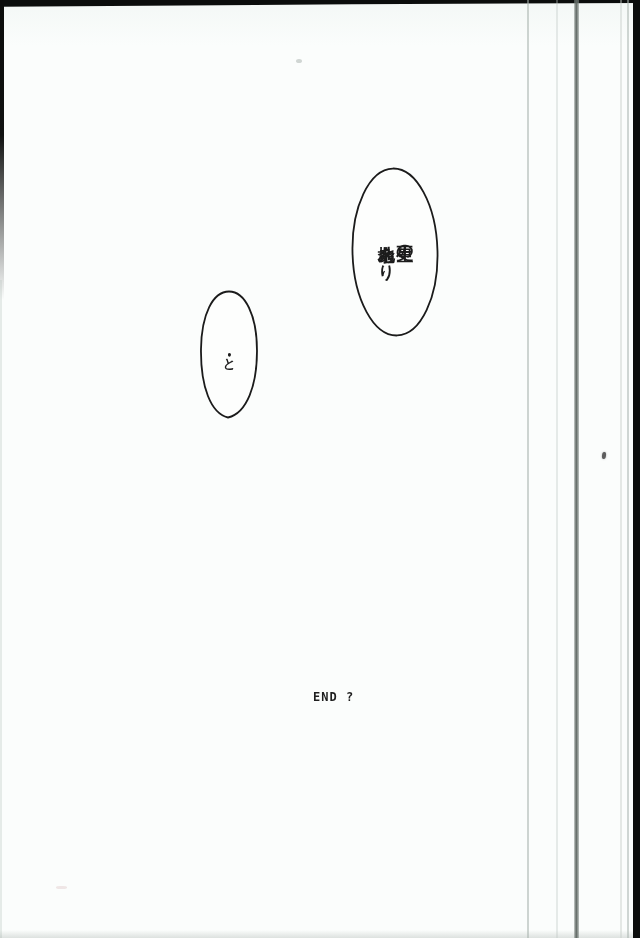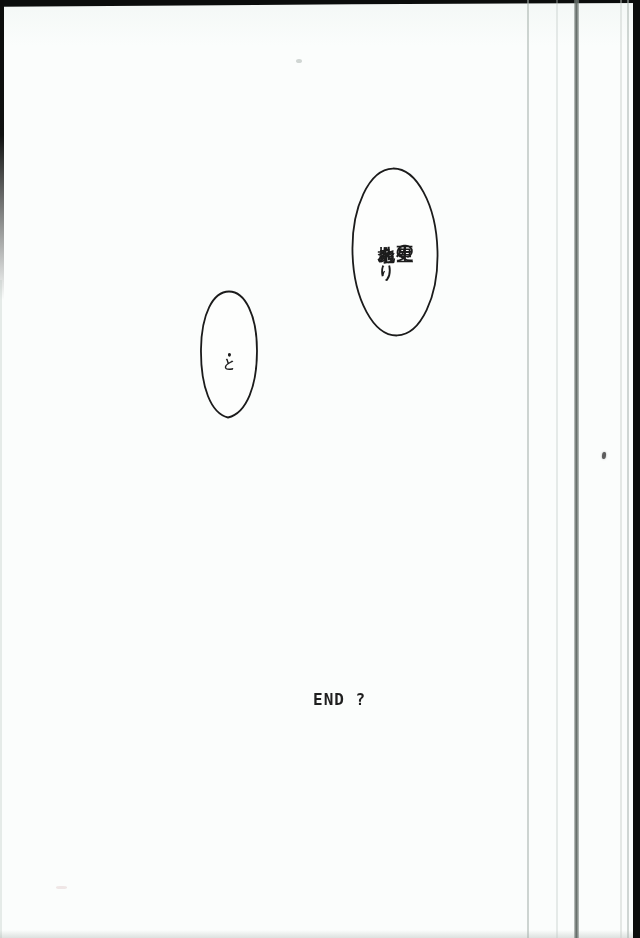--- a/index.html
+++ b/index.html
@@ -54,21 +54,21 @@
   }
   .bubble-1 { left:350px; top:166px; width:90px; height:172px; }
   .bubble-1 .bubble-text { font-size:17px; font-weight:700; line-height:1.08; letter-spacing:0.5px; }
   .bubble-2 { left:196px; top:289px; width:66px; height:132px; }
   .bubble-2 .bubble-text { font-size:13px; font-weight:700; line-height:1.05; letter-spacing:0.5px; }
 
   
   .end-label {
     position:absolute; left:313px; top:690px;
     font-family:"DejaVu Sans Mono","Liberation Mono",monospace;
-    font-size:16px; font-weight:700; letter-spacing:1px;
+    font-size:12px; font-weight:700; letter-spacing:1px;
     color:#1f1f1f; transform:scaleY(0.97);
   }
 
   
   .speck { position:absolute; border-radius:50%; }
   .speck-top { left:296px; top:59px; width:6px; height:4px; background:rgba(130,140,135,0.35); }
   .speck-right { left:602px; top:452px; width:4px; height:7px; background:#5d5d5d;
                  box-shadow:0 0 2px rgba(90,90,90,0.5); transform:rotate(8deg); }
   .speck-bottom { left:56px; top:886px; width:11px; height:3px; border-radius:40%;
                   background:rgba(205,165,165,0.25); }

